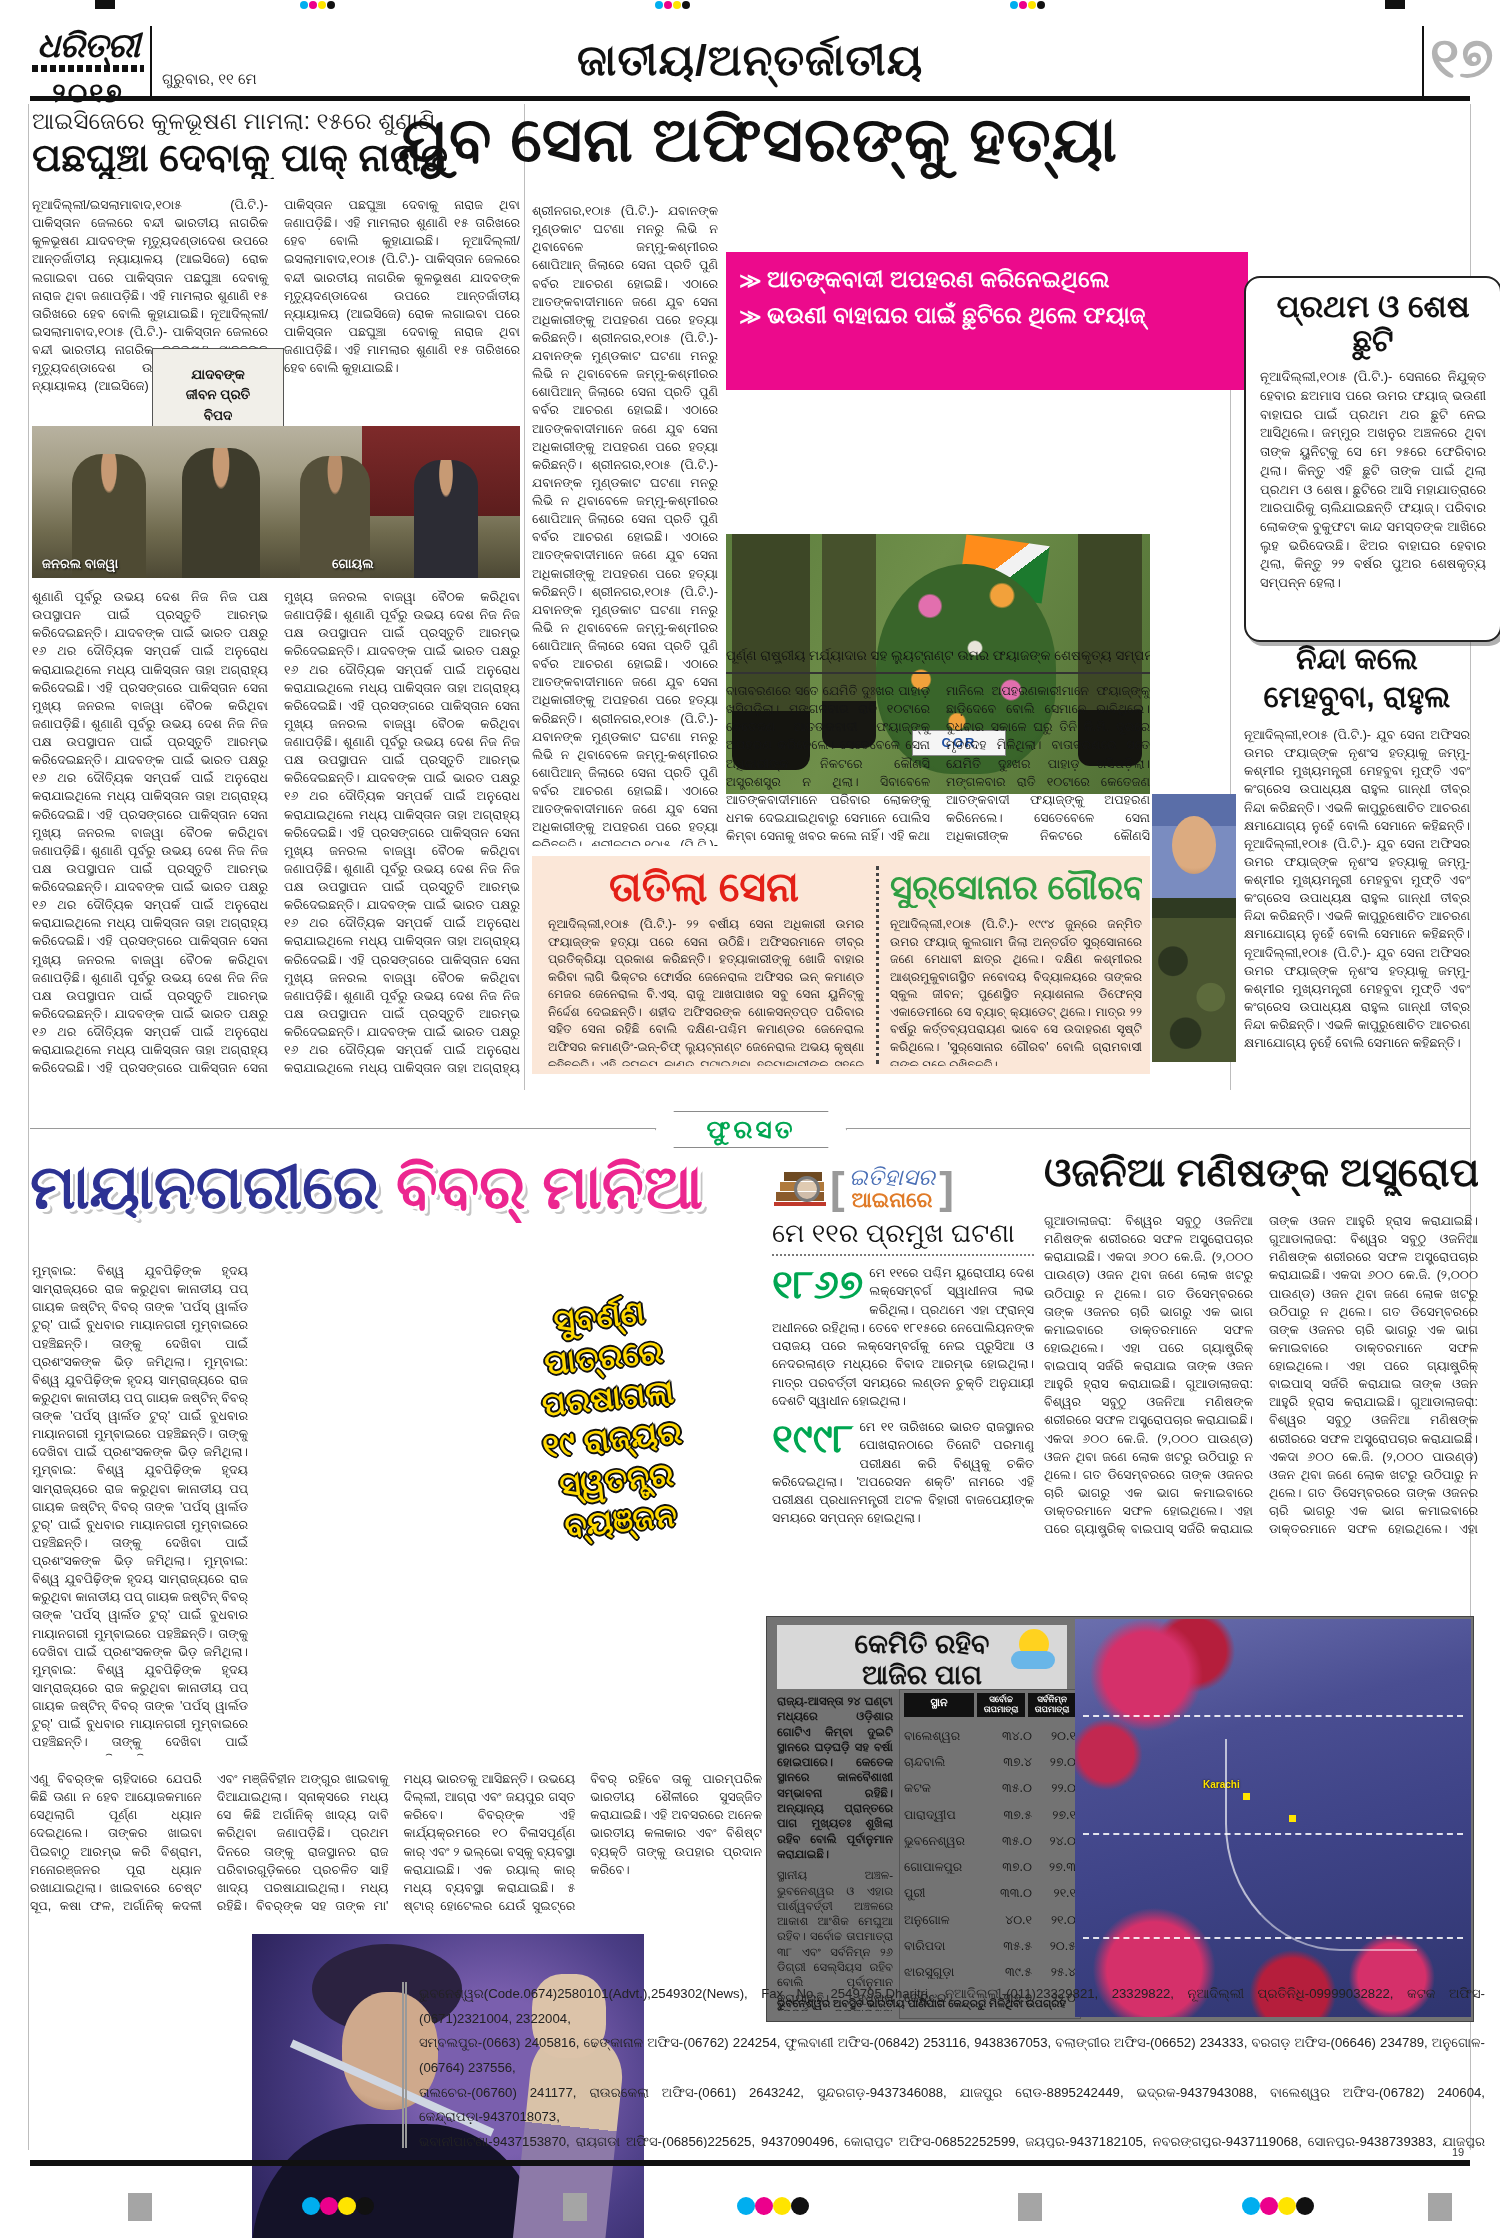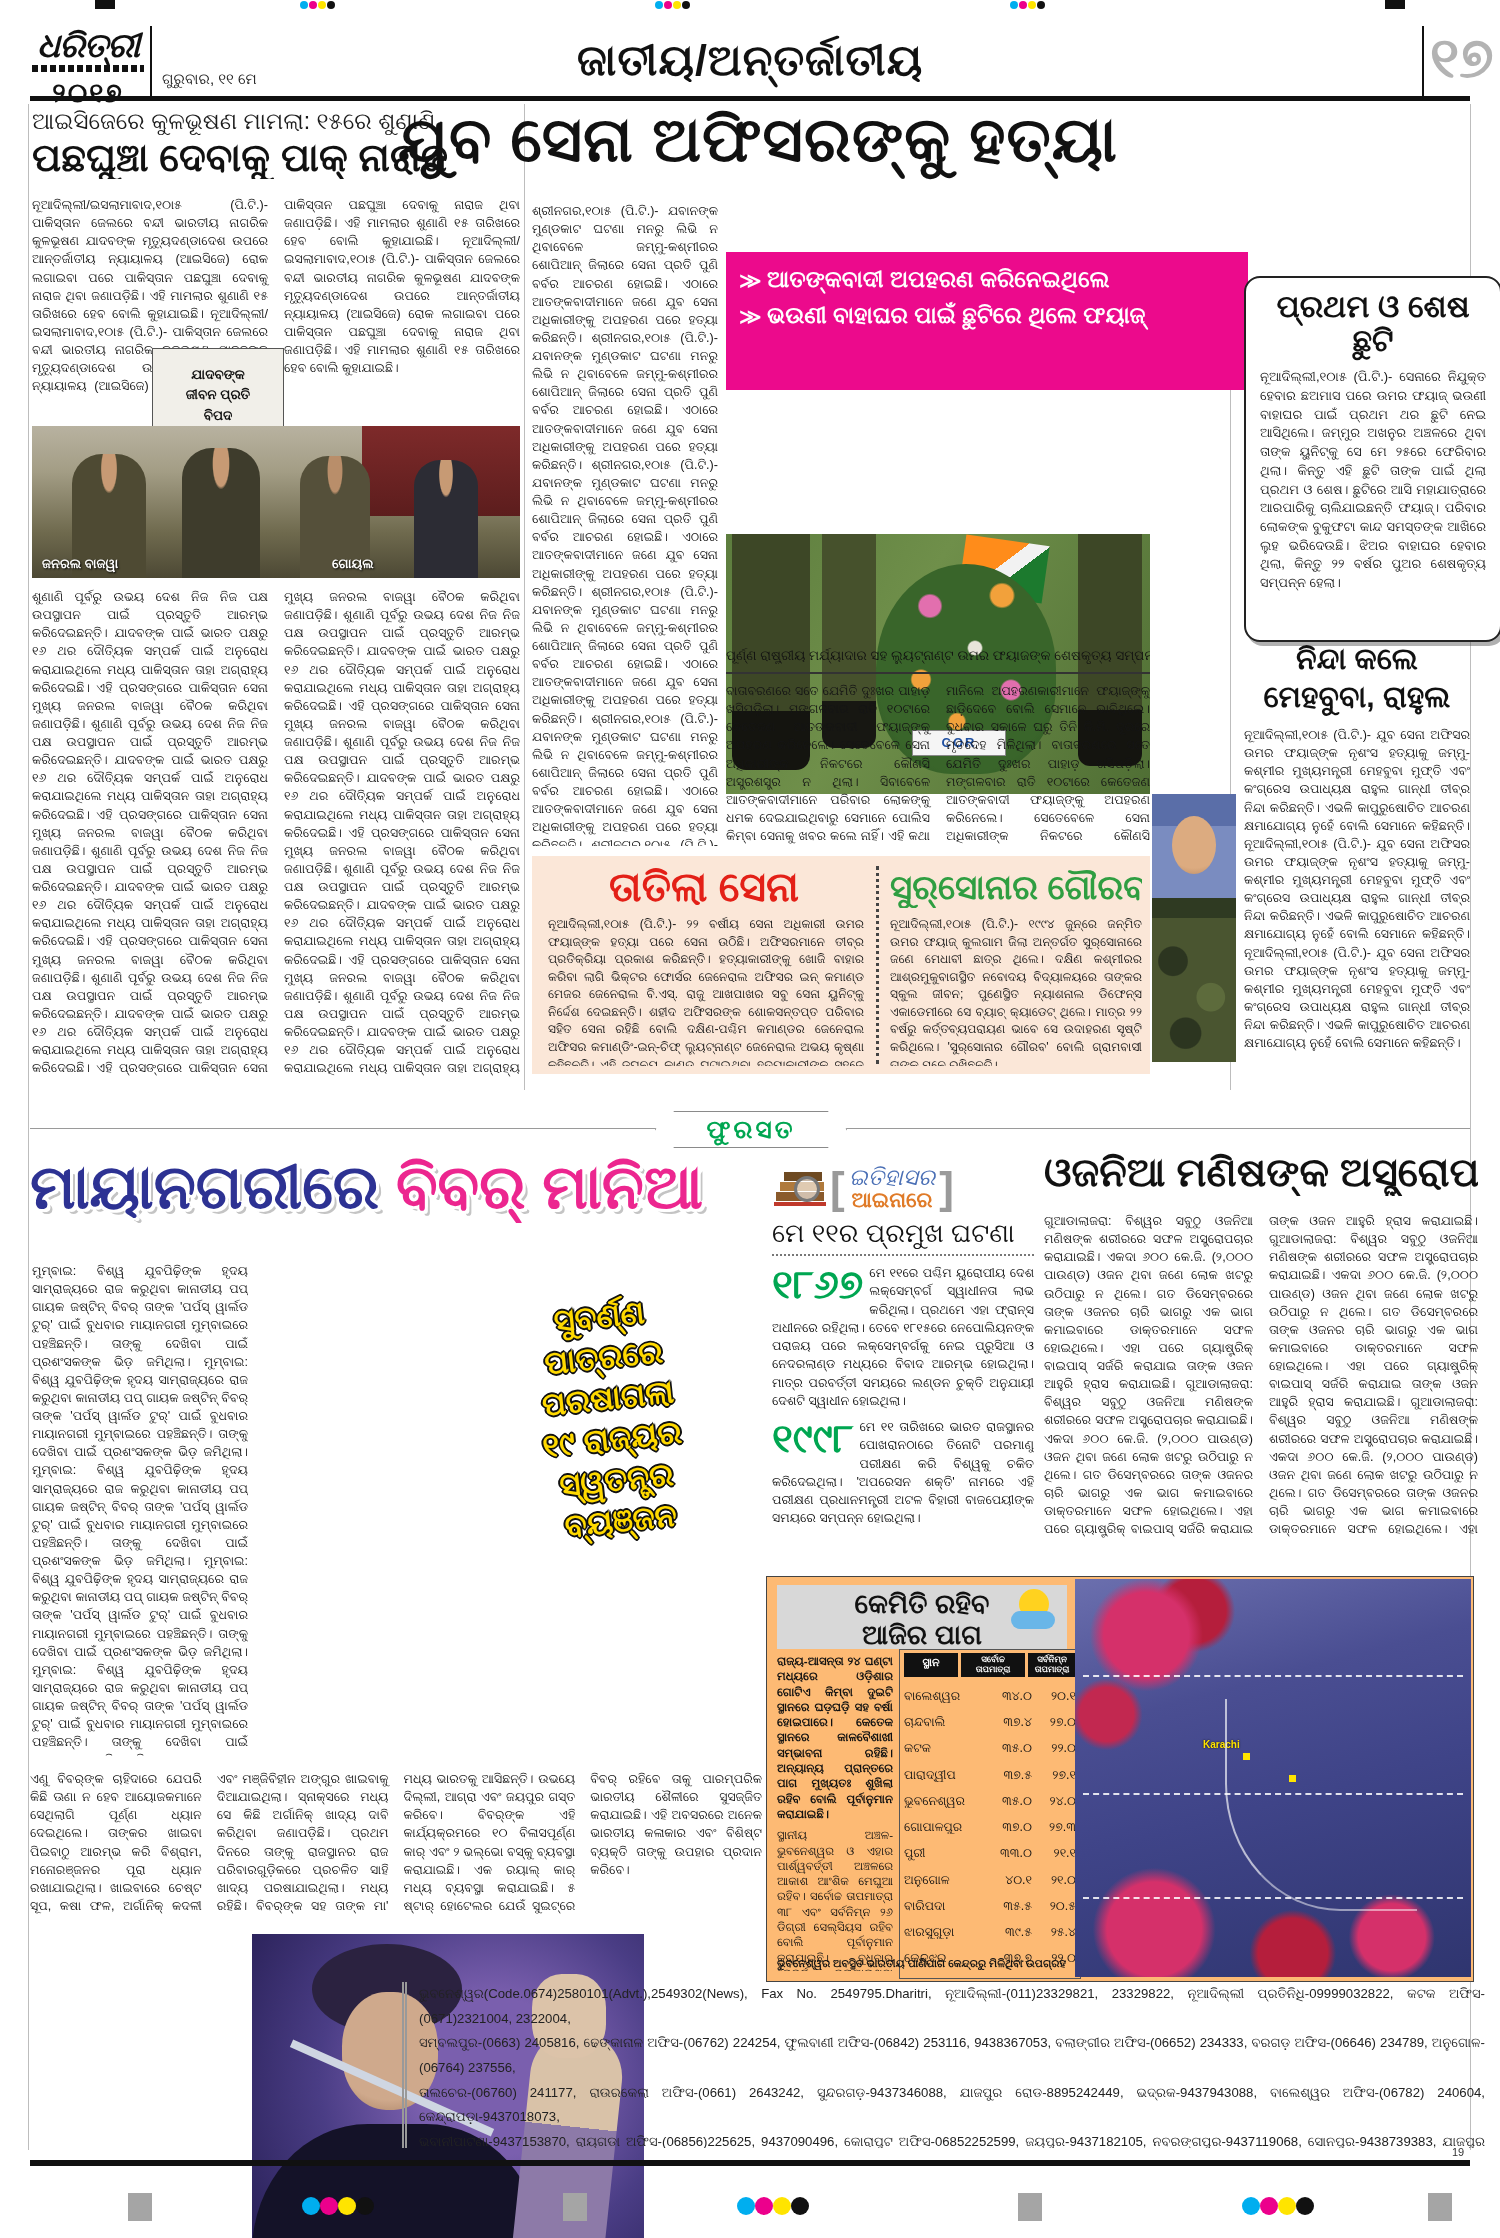--- a/index.html
+++ b/index.html
@@ -252,37 +252,37 @@
     <div class="dotrule" style="margin-top:5px"></div>
     <div>
         <div class="hitem"><span class="hnum">୧୮୬୭</span>ମେ ୧୧ରେ ପଶ୍ଚିମ ୟୁରୋପୀୟ ଦେଶ ଲକ୍ସେମ୍ବର୍ଗ ସ୍ୱାଧୀନତା ଲାଭ କରିଥିଲା। ପ୍ରଥମେ ଏହା ଫ୍ରାନ୍ସ ଅଧୀନରେ ରହିଥିଲା। ତେବେ ୧୮୧୫ରେ ନେପୋଲିୟନଙ୍କ ପରାଜୟ ପରେ ଲକ୍ସେମ୍ବର୍ଗକୁ ନେଇ ପ୍ରୁସିଆ ଓ ନେଦରଲାଣ୍ଡ ମଧ୍ୟରେ ବିବାଦ ଆରମ୍ଭ ହୋଇଥିଲା। ମାତ୍ର ପରବର୍ତ୍ତୀ ସମୟରେ ଲଣ୍ଡନ ଚୁକ୍ତି ଅନୁଯାୟୀ ଦେଶଟି ସ୍ୱାଧୀନ ହୋଇଥିଲା।</div>
         <div class="hitem"><span class="hnum">୧୯୯୮</span>ମେ ୧୧ ତାରିଖରେ ଭାରତ ରାଜସ୍ଥାନର ପୋଖରାନଠାରେ ତିନୋଟି ପରମାଣୁ ପରୀକ୍ଷଣ କରି ବିଶ୍ୱକୁ ଚକିତ କରିଦେଇଥିଲା। 'ଅପରେସନ ଶକ୍ତି' ନାମରେ ଏହି ପରୀକ୍ଷଣ ପ୍ରଧାନମନ୍ତ୍ରୀ ଅଟଳ ବିହାରୀ ବାଜପେୟୀଙ୍କ ସମୟରେ ସମ୍ପନ୍ନ ହୋଇଥିଲା।</div>
       </div>
   </div>
 
   <div class="abs h-obese" style="left:1044px;top:1150px;width:434px">ଓଜନିଆ ମଣିଷଙ୍କ ଅସ୍ତ୍ରୋପଚାର</div>
   <div class="abs bodytxt cols2" style="left:1044px;top:1212px;width:434px;height:332px">ଗୁଆଡାଲାଜରା: ବିଶ୍ୱର ସବୁଠୁ ଓଜନିଆ ମଣିଷଙ୍କ ଶରୀରରେ ସଫଳ ଅସ୍ତ୍ରୋପଚାର କରାଯାଇଛି। ଏକଦା ୬୦୦ କେ.ଜି. (୨,୦୦୦ ପାଉଣ୍ଡ) ଓଜନ ଥିବା ଜଣେ ଲୋକ ଖଟରୁ ଉଠିପାରୁ ନ ଥିଲେ। ଗତ ଡିସେମ୍ବରରେ ତାଙ୍କ ଓଜନର ଚାରି ଭାଗରୁ ଏକ ଭାଗ କମାଇବାରେ ଡାକ୍ତରମାନେ ସଫଳ ହୋଇଥିଲେ। ଏହା ପରେ ଗ୍ୟାଷ୍ଟ୍ରିକ୍ ବାଇପାସ୍ ସର୍ଜରି କରାଯାଇ ତାଙ୍କ ଓଜନ ଆହୁରି ହ୍ରାସ କରାଯାଇଛି। ଗୁଆଡାଲାଜରା: ବିଶ୍ୱର ସବୁଠୁ ଓଜନିଆ ମଣିଷଙ୍କ ଶରୀରରେ ସଫଳ ଅସ୍ତ୍ରୋପଚାର କରାଯାଇଛି। ଏକଦା ୬୦୦ କେ.ଜି. (୨,୦୦୦ ପାଉଣ୍ଡ) ଓଜନ ଥିବା ଜଣେ ଲୋକ ଖଟରୁ ଉଠିପାରୁ ନ ଥିଲେ। ଗତ ଡିସେମ୍ବରରେ ତାଙ୍କ ଓଜନର ଚାରି ଭାଗରୁ ଏକ ଭାଗ କମାଇବାରେ ଡାକ୍ତରମାନେ ସଫଳ ହୋଇଥିଲେ। ଏହା ପରେ ଗ୍ୟାଷ୍ଟ୍ରିକ୍ ବାଇପାସ୍ ସର୍ଜରି କରାଯାଇ ତାଙ୍କ ଓଜନ ଆହୁରି ହ୍ରାସ କରାଯାଇଛି। ଗୁଆଡାଲାଜରା: ବିଶ୍ୱର ସବୁଠୁ ଓଜନିଆ ମଣିଷଙ୍କ ଶରୀରରେ ସଫଳ ଅସ୍ତ୍ରୋପଚାର କରାଯାଇଛି। ଏକଦା ୬୦୦ କେ.ଜି. (୨,୦୦୦ ପାଉଣ୍ଡ) ଓଜନ ଥିବା ଜଣେ ଲୋକ ଖଟରୁ ଉଠିପାରୁ ନ ଥିଲେ। ଗତ ଡିସେମ୍ବରରେ ତାଙ୍କ ଓଜନର ଚାରି ଭାଗରୁ ଏକ ଭାଗ କମାଇବାରେ ଡାକ୍ତରମାନେ ସଫଳ ହୋଇଥିଲେ। ଏହା ପରେ ଗ୍ୟାଷ୍ଟ୍ରିକ୍ ବାଇପାସ୍ ସର୍ଜରି କରାଯାଇ ତାଙ୍କ ଓଜନ ଆହୁରି ହ୍ରାସ କରାଯାଇଛି। ଗୁଆଡାଲାଜରା: ବିଶ୍ୱର ସବୁଠୁ ଓଜନିଆ ମଣିଷଙ୍କ ଶରୀରରେ ସଫଳ ଅସ୍ତ୍ରୋପଚାର କରାଯାଇଛି। ଏକଦା ୬୦୦ କେ.ଜି. (୨,୦୦୦ ପାଉଣ୍ଡ) ଓଜନ ଥିବା ଜଣେ ଲୋକ ଖଟରୁ ଉଠିପାରୁ ନ ଥିଲେ। ଗତ ଡିସେମ୍ବରରେ ତାଙ୍କ ଓଜନର ଚାରି ଭାଗରୁ ଏକ ଭାଗ କମାଇବାରେ ଡାକ୍ତରମାନେ ସଫଳ ହୋଇଥିଲେ। ଏହା ପରେ ଗ୍ୟାଷ୍ଟ୍ରିକ୍ ବାଇପାସ୍ ସର୍ଜରି କରାଯାଇ ତାଙ୍କ ଓଜନ ଆହୁରି ହ୍ରାସ କରାଯାଇଛି।</div>
 
-  <div class="abs wx" style="left:766px;top:1576px;width:706px;height:404px;background:#fdba74">
+  <div class="abs wx" style="left:766px;top:1616px;width:706px;height:404px;background:#737373">
     <div class="wxtitle" style="position:absolute;left:10px;top:8px;width:290px;height:60px">
       <div>କେମିତି ରହିବ</div>
       <div>ଆଜିର ପାଗ</div>
     </div>
     <div class="sun" style="left:252px;top:12px"></div>
     <div class="cloud" style="left:244px;top:34px"></div>
 
     <div class="abs wxsmall" style="left:10px;top:76px;width:116px;height:318px">
       <div style="font-weight:bold">ରାଜ୍ୟ-ଆସନ୍ତା ୨୪ ଘଣ୍ଟା ମଧ୍ୟରେ ଓଡ଼ିଶାର ଗୋଟିଏ କିମ୍ବା ଦୁଇଟି ସ୍ଥାନରେ ଘଡ଼ଘଡ଼ି ସହ ବର୍ଷା ହୋଇପାରେ। କେତେକ ସ୍ଥାନରେ କାଳବୈଶାଖୀ ସମ୍ଭାବନା ରହିଛି। ଅନ୍ୟାନ୍ୟ ପ୍ରାନ୍ତରେ ପାଗ ମୁଖ୍ୟତଃ ଶୁଖିଲା ରହିବ ବୋଲି ପୂର୍ବାନୁମାନ କରାଯାଇଛି।</div>
       <div style="margin-top:6px">ସ୍ଥାନୀୟ ଅଞ୍ଚଳ- ଭୁବନେଶ୍ୱର ଓ ଏହାର ପାର୍ଶ୍ୱବର୍ତ୍ତୀ ଅଞ୍ଚଳରେ ଆକାଶ ଆଂଶିକ ମେଘୁଆ ରହିବ। ସର୍ବୋଚ୍ଚ ତାପମାତ୍ରା ୩୮ ଏବଂ ସର୍ବନିମ୍ନ ୨୬ ଡିଗ୍ରୀ ସେଲ୍ସିୟସ ରହିବ ବୋଲି ପୂର୍ବାନୁମାନ କରାଯାଇଛି। ବୁଧବାର ରେକର୍ଡ କରାଯାଇଥିବା ସର୍ବୋଚ୍ଚ ତାପମାତ୍ରା ଉପରେ ଦିଆଗଲା।</div>
     </div>
 
     <div class="abs" style="left:132px;top:72px;width:172px;height:322px;border:1px solid #555;padding:3px 4px;overflow:hidden">
       <div style="display:flex;gap:3px">
         <div class="wxhdr" style="flex:1;font-size:11px;padding:3px 12px">ସ୍ଥାନ</div>
-        <div class="wxhdr" style="width:48px;font-size:8.6px;padding:2px 8px;line-height:1.15">ସର୍ବୋଚ୍ଚ ତାପମାତ୍ରା</div>
+        <div class="wxhdr" style="width:48px;font-size:8.6px;padding:2px 0;line-height:1.15">ସର୍ବୋଚ୍ଚ ତାପମାତ୍ରା</div>
         <div class="wxhdr" style="width:48px;font-size:8.6px;padding:2px 0;line-height:1.15">ସର୍ବନିମ୍ନ ତାପମାତ୍ରା</div>
       </div>
       <div style="margin-top:3px">
           <div class="wrow">
             <span class="wname">ବାଲେଶ୍ୱର</span>
             <span class="wmax">୩୪.୦</span>
             <span class="wmin">୨୦.୧</span>
           </div>
           <div class="wrow">
             <span class="wname">ଚାନ୍ଦବାଲି</span>

